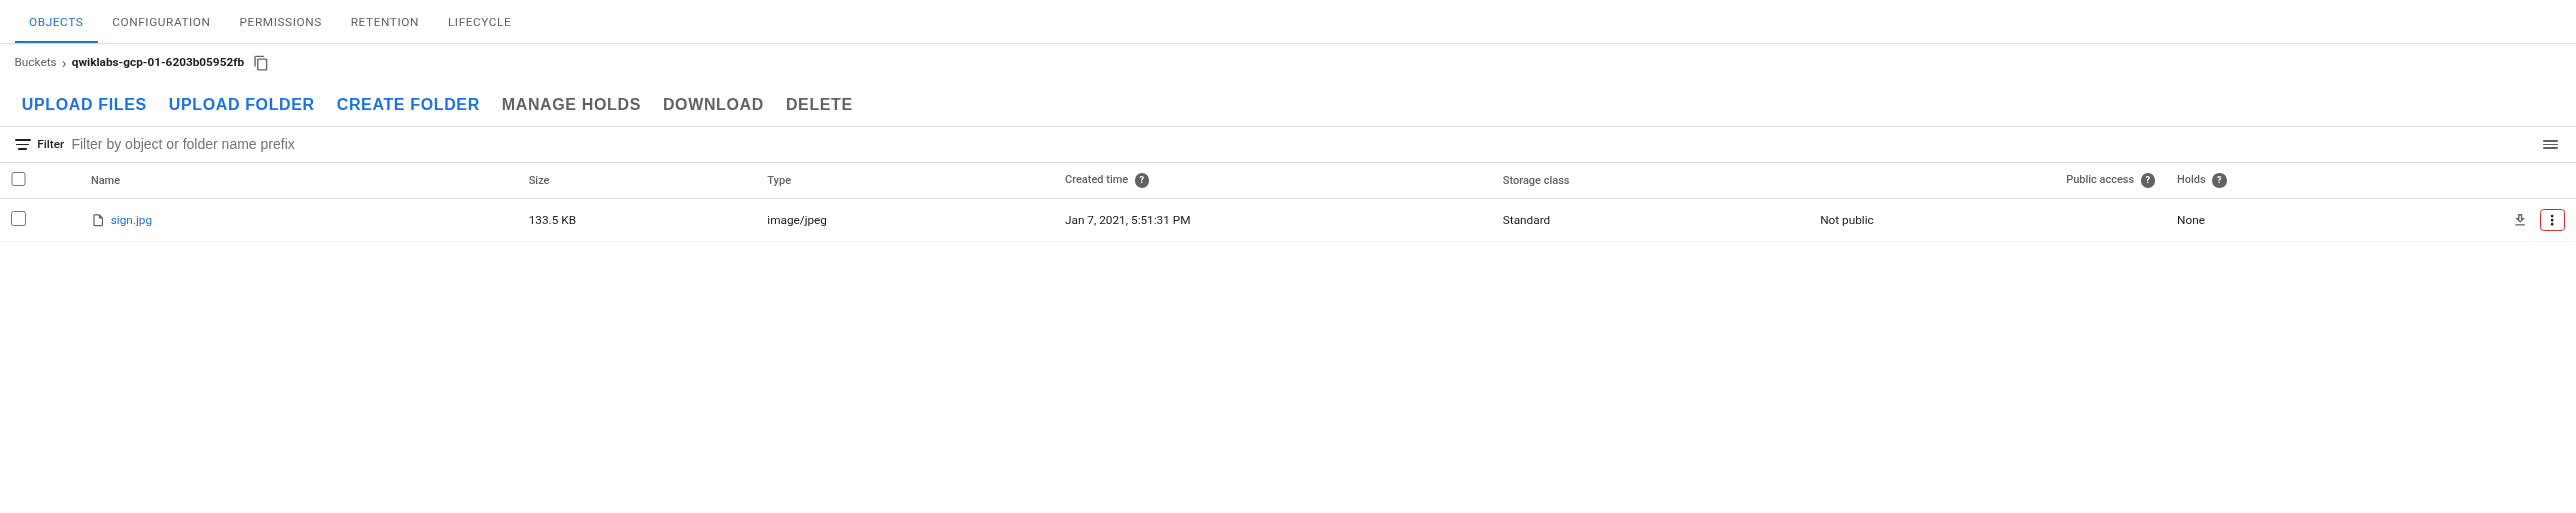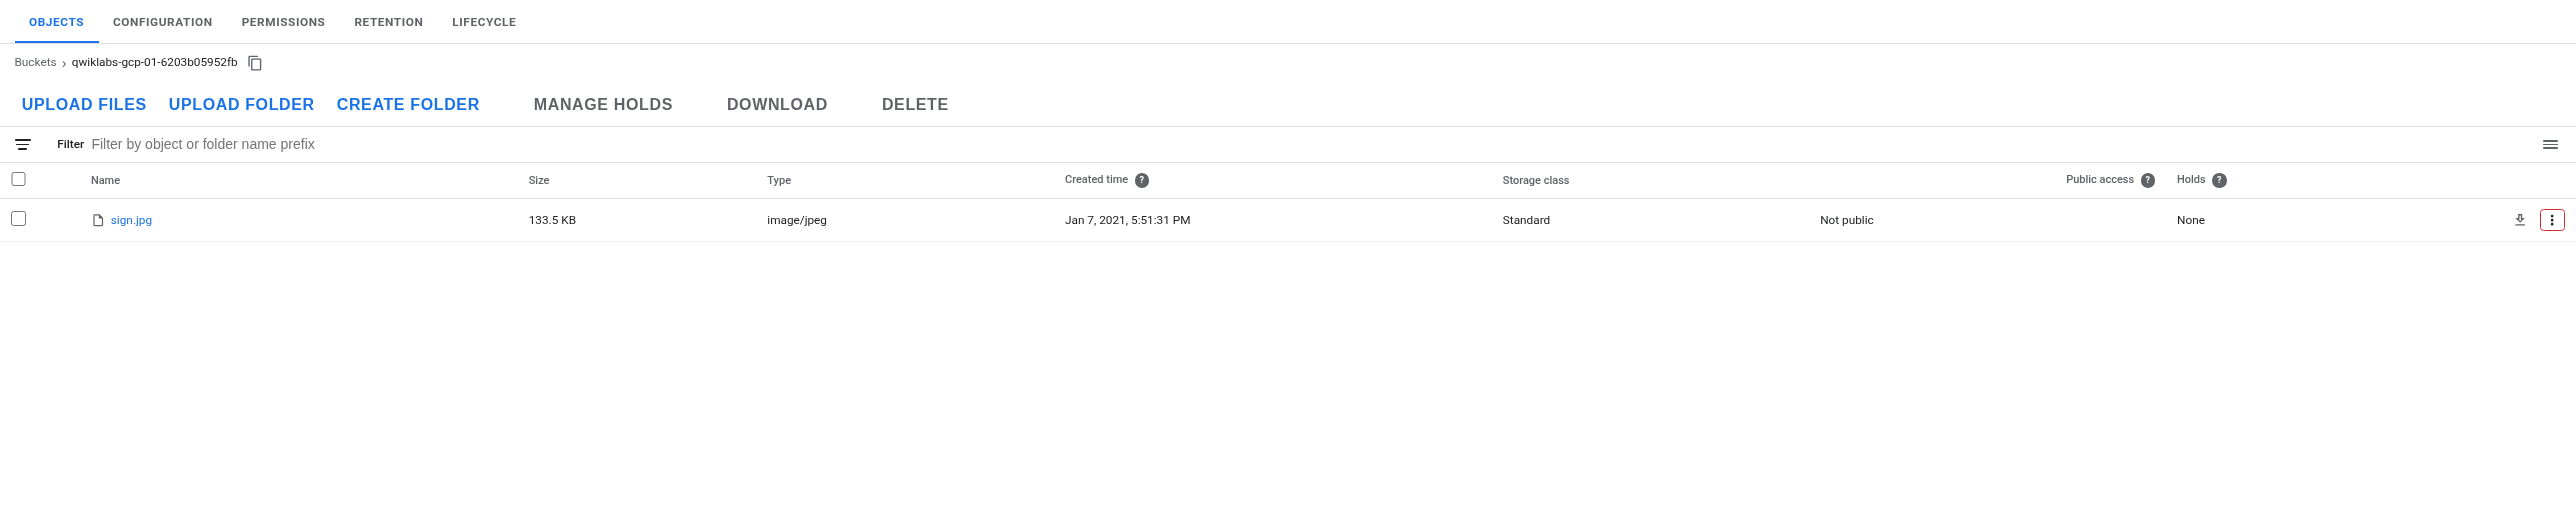--- a/index.html
+++ b/index.html
@@ -12,21 +12,21 @@
       border-bottom: 0.9px solid #e0e0e0;
       padding: 0 14.5px;
       height: 44px;
     }
     .tab {
       display: flex;
       align-items: center;
       height: 40px;
       padding: 0 14.5px;
       font-size: 11.8px;
-      font-weight: 700;
+      font-weight: 400;
       color: #5f6368;
       cursor: pointer;
       border-bottom: 2.7px solid transparent;
       letter-spacing: 0.05em;
       text-transform: uppercase;
       user-select: none;
     }
     .tab.active {
       color: #1a73e8;
       border-bottom: 2.7px solid #1a73e8;
@@ -44,21 +44,21 @@
     .breadcrumb-link {
       color: #5f6368;
       cursor: pointer;
     }
     .breadcrumb-separator {
       color: #5f6368;
       font-size: 14.5px;
     }
     .breadcrumb-current {
       color: #202124;
-      font-weight: 400;
+      font-weight: 700;
     }
     .copy-icon-btn {
       cursor: pointer;
       color: #5f6368;
       display: inline-flex;
       align-items: center;
       margin-left: 3.6px;
     }
 
     
@@ -77,35 +77,34 @@
       padding: 5.4px 7.3px;
       border-radius: 3.6px;
       letter-spacing: 0.04em;
       text-transform: uppercase;
       user-select: none;
       border: none;
       background: none;
     }
     .action-btn.muted {
       color: #5f6368;
-      margin-left: 32px;
     }
 
     
     .filter-bar {
       display: flex;
       align-items: center;
       padding: 9px 14.5px;
       gap: 7.3px;
       border-bottom: 0.9px solid #e0e0e0;
     }
     .filter-icon-area {
       display: flex;
       align-items: center;
-      gap: 21px;
+      gap: 1px;
       color: #202124;
       font-size: 11.8px;
       font-weight: 500;
     }
     .filter-input {
       border: none;
       outline: none;
       font-size: 14px;
       color: #5f6368;
       flex: 1;

